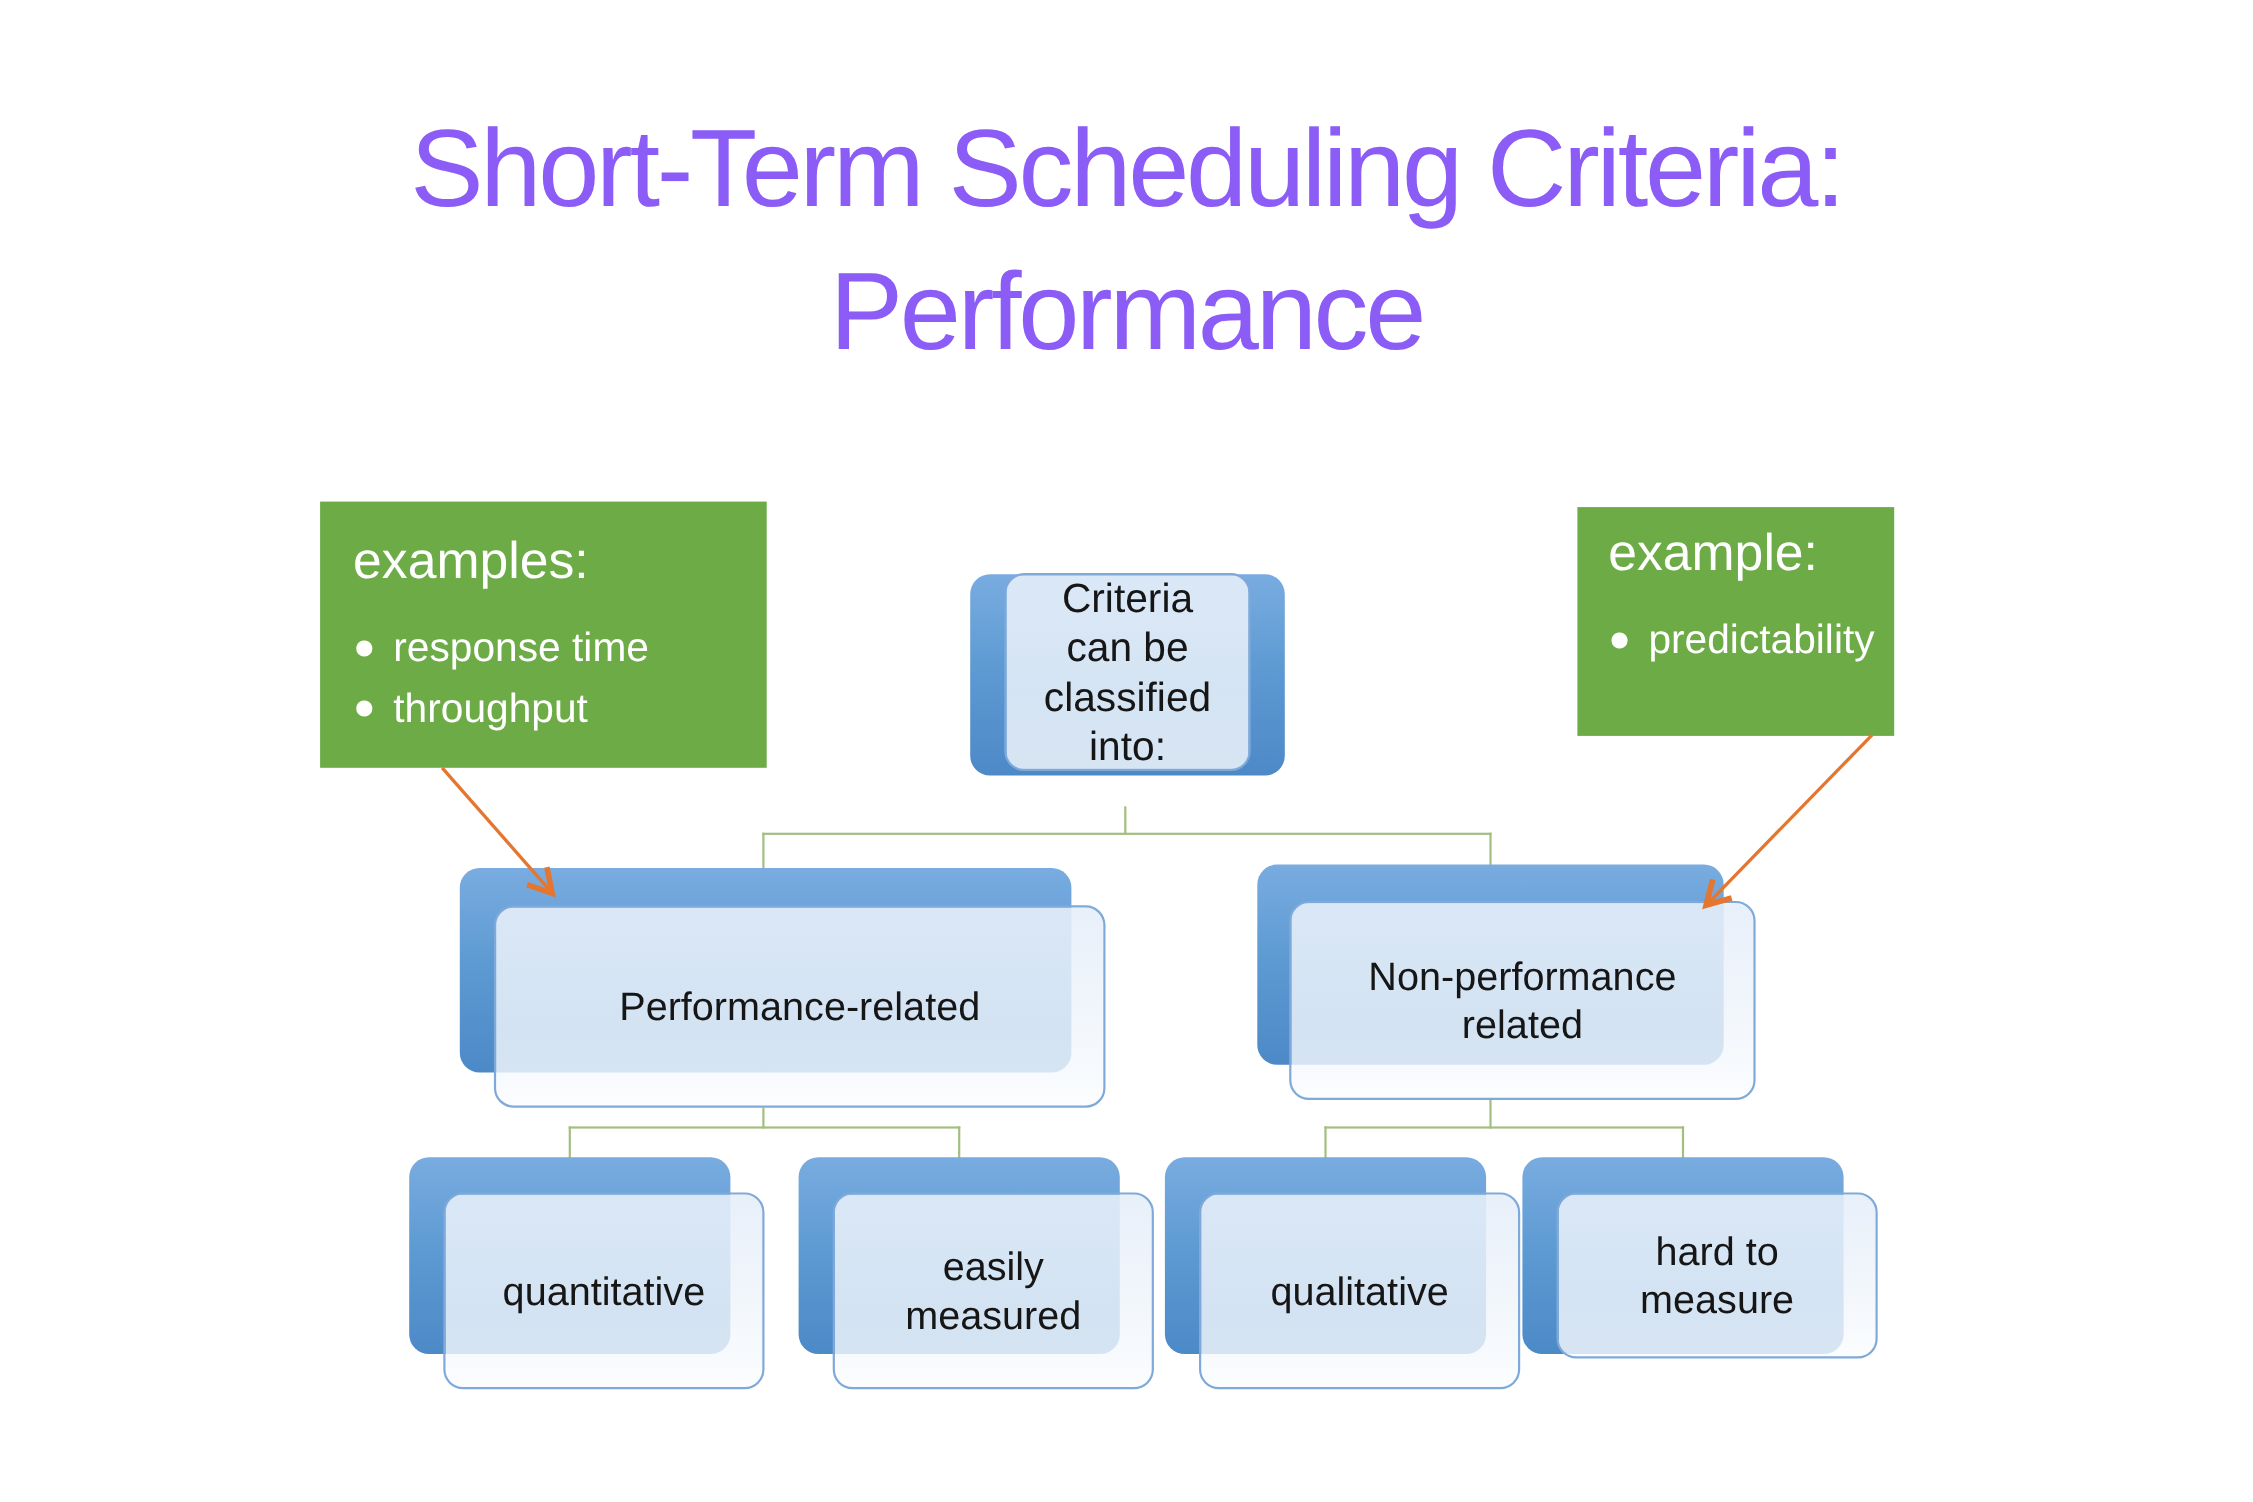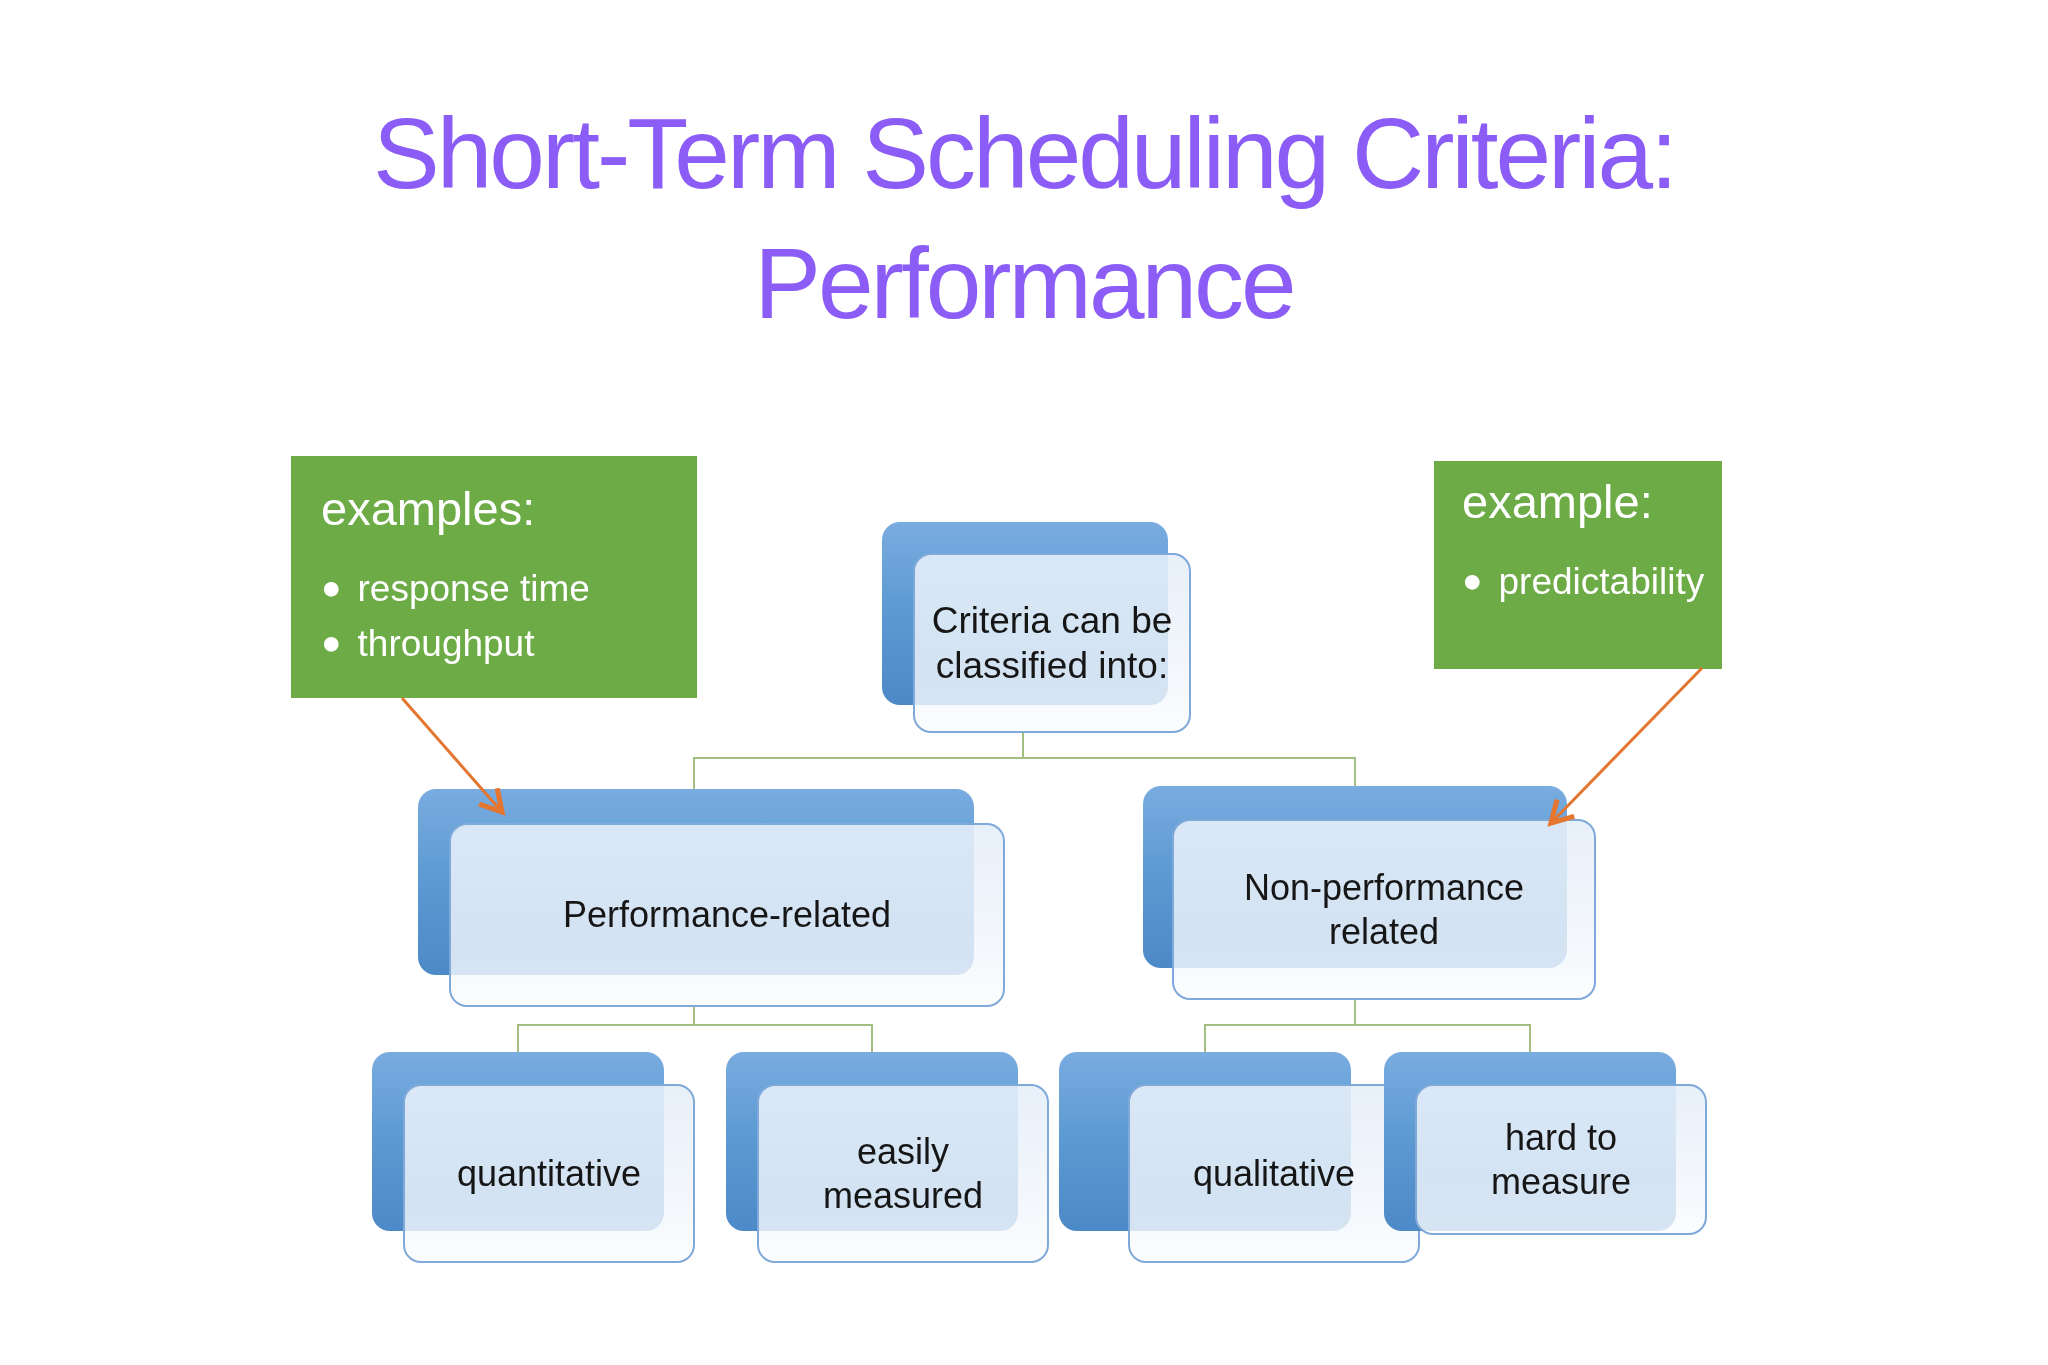--- a/index.html
+++ b/index.html
@@ -103,21 +103,21 @@
   <div class="conn" style="left:693px;top:1007px;width:2px;height:19px;"></div>
   <div class="conn" style="left:517px;top:1024px;width:356px;height:2px;"></div>
   <div class="conn" style="left:517px;top:1024px;width:2px;height:29px;"></div>
   <div class="conn" style="left:871px;top:1024px;width:2px;height:29px;"></div>
   <div class="conn" style="left:1354px;top:1000px;width:2px;height:26px;"></div>
   <div class="conn" style="left:1204px;top:1024px;width:327px;height:2px;"></div>
   <div class="conn" style="left:1204px;top:1024px;width:2px;height:29px;"></div>
   <div class="conn" style="left:1529px;top:1024px;width:2px;height:29px;"></div>
 
   <div class="node-back" style="left:882px;top:522px;width:286px;height:183px;"></div>
-  <div class="node-front root-front" style="left:913px;top:553px;width:278px;height:180px;padding:0 16px;">
+  <div class="node-front root-front" style="left:913px;top:521px;width:224px;height:180px;padding:0 16px;">
     <span>Criteria can be classified into:</span>
   </div>
 
   <div class="node-back" style="left:418px;top:789px;width:556px;height:186px;"></div>
   <div class="node-front" style="left:449px;top:823px;width:556px;height:184px;padding:0 30px;">
     <span>Performance-related</span>
   </div>
 
   <div class="node-back" style="left:1143px;top:786px;width:424px;height:182px;"></div>
   <div class="node-front" style="left:1172px;top:819px;width:424px;height:181px;padding:0 50px;">
@@ -128,21 +128,21 @@
   <div class="node-front" style="left:403px;top:1084px;width:292px;height:179px;padding:0 14px;">
     <span>quantitative</span>
   </div>
 
   <div class="node-back" style="left:726px;top:1052px;width:292px;height:179px;"></div>
   <div class="node-front" style="left:757px;top:1084px;width:292px;height:179px;padding:0 40px;">
     <span>easily measured</span>
   </div>
 
   <div class="node-back" style="left:1059px;top:1052px;width:292px;height:179px;"></div>
-  <div class="node-front" style="left:1128px;top:1084px;width:292px;height:179px;padding:10px 14px;">
+  <div class="node-front" style="left:1090px;top:1084px;width:292px;height:179px;padding:10px 14px;">
     <span>qualitative</span>
   </div>
 
   <div class="node-back" style="left:1384px;top:1052px;width:292px;height:179px;"></div>
   <div class="node-front" style="left:1415px;top:1084px;width:292px;height:151px;padding:0 40px;">
     <span>hard to measure</span>
   </div>
 
   <svg class="arrow-layer" width="2048" height="1365" viewBox="0 0 2048 1365">
     <defs>

